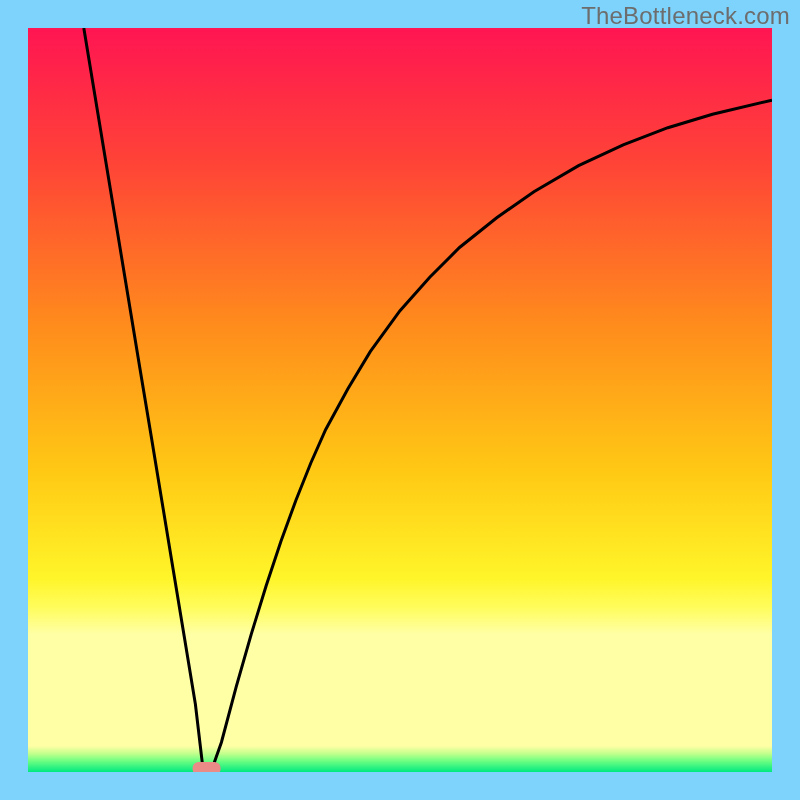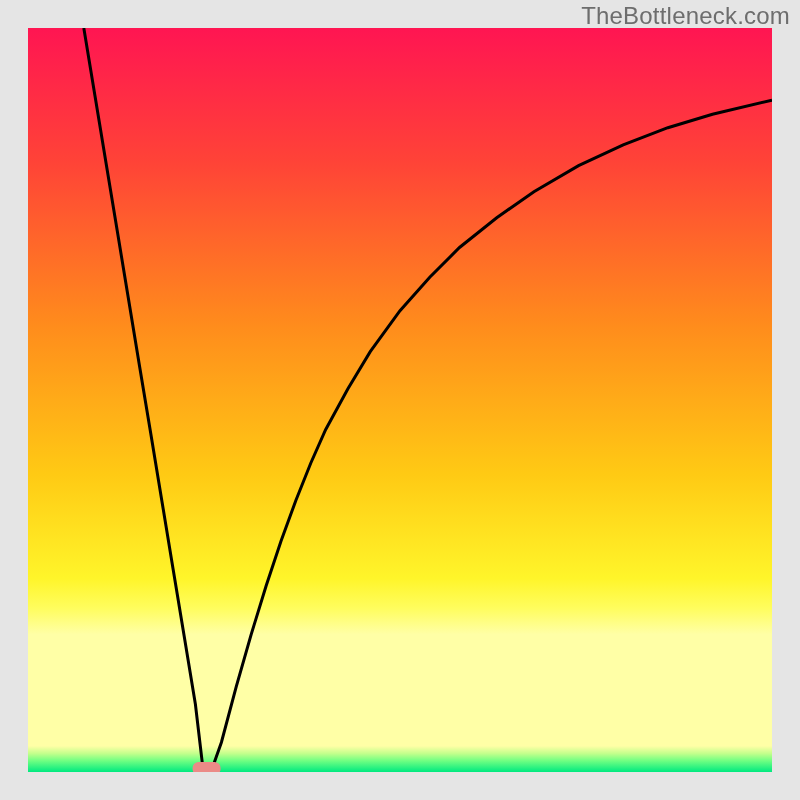--- a/index.html
+++ b/index.html
@@ -7,21 +7,21 @@
     padding: 0;
     width: 800px;
     height: 800px;
     overflow: hidden;
     background: #000;
     font-family: Arial, Helvetica, sans-serif;
   }
   .frame {
     width: 800px;
     height: 800px;
-    background: #e5e5e5;
+    background: #7dd3fc;
     position: relative;
   }
   .plot-wrap {
     position: absolute;
     left: 28px;
     top: 28px;
     width: 744px;
     height: 744px;
   }
   svg { display: block; }

